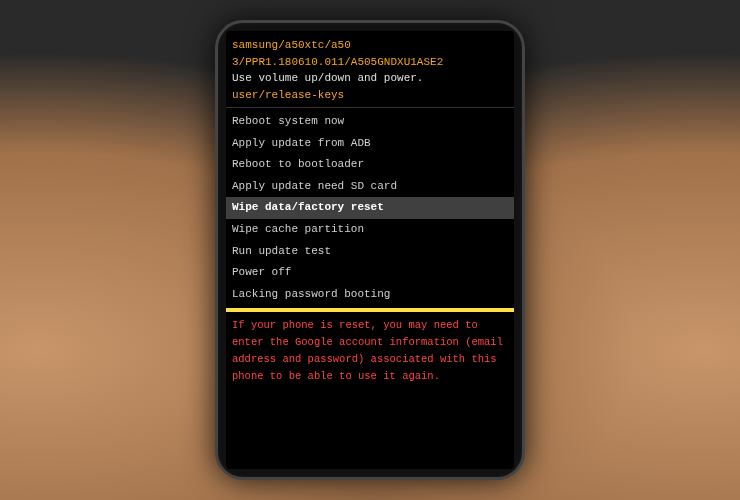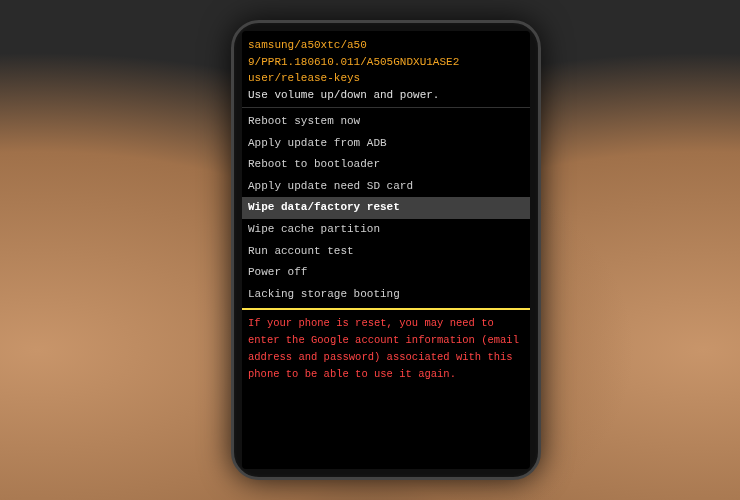--- a/index.html
+++ b/index.html
@@ -40,21 +40,20 @@
       transform: translate(-50%, -50%);
       width: 310px;
       height: 460px;
       background: #111;
       border-radius: 28px;
       border: 3px solid #444;
       box-shadow: 0 0 30px rgba(0,0,0,0.8), inset 0 0 5px rgba(255,255,255,0.05);
       overflow: hidden;
       display: flex;
       flex-direction: column;
-      margin-left: 16px;
     }
 
     
     .phone-screen {
       flex: 1;
       background: #000;
       margin: 8px;
       border-radius: 4px;
       overflow: hidden;
       display: flex;
@@ -82,21 +81,21 @@
       color: #f5a623;
     }
 
     .header-line.white {
       color: #e0e0e0;
     }
 
     
     .menu-section {
       padding: 3px 0;
-      border-bottom: 2px solid #fde047;
+      border-bottom: 4px solid #fde047;
     }
 
     .menu-item {
       padding: 2px 6px;
       font-family: 'Courier New', monospace;
       font-size: 11px;
       line-height: 1.6;
       color: #d0d0d0;
       cursor: pointer;
     }
@@ -168,35 +167,35 @@
     <div class="side-button-left"></div>
     <div class="side-button-right-1"></div>
     <div class="side-button-right-2"></div>
     <div class="side-button-right-3"></div>
 
     <div class="phone-screen">
       <div class="screen-inner">
 
         <div class="header-section">
           <div class="header-line">samsung/a50xtc/a50</div>
-          <div class="header-line">9/PPR1.180610.011/A505GNDXU1ASE2</div>
+          <div class="header-line">3/PPR1.180610.011/A505GNDXU1ASE2</div>
+          <div class="header-line white">Use volume up/down and power.</div>
           <div class="header-line">user/release-keys</div>
-          <div class="header-line white">Use volume up/down and power.</div>
         </div>
 
         <div class="menu-section">
           <div class="menu-item">Reboot system now</div>
           <div class="menu-item">Apply update from ADB</div>
           <div class="menu-item">Reboot to bootloader</div>
           <div class="menu-item">Apply update need SD card</div>
           <div class="menu-item selected">Wipe data/factory reset</div>
           <div class="menu-item">Wipe cache partition</div>
-          <div class="menu-item">Run account test</div>
+          <div class="menu-item">Run update test</div>
           <div class="menu-item">Power off</div>
-          <div class="menu-item">Lacking storage booting</div>
+          <div class="menu-item">Lacking password booting</div>
         </div>
 
         <div class="warning-section">
           <div class="warning-text">If your phone is reset, you may need to enter the Google account information (email address and password) associated with this phone to be able to use it again.</div>
         </div>
 
       </div>
     </div>
   </div>
 </div>

